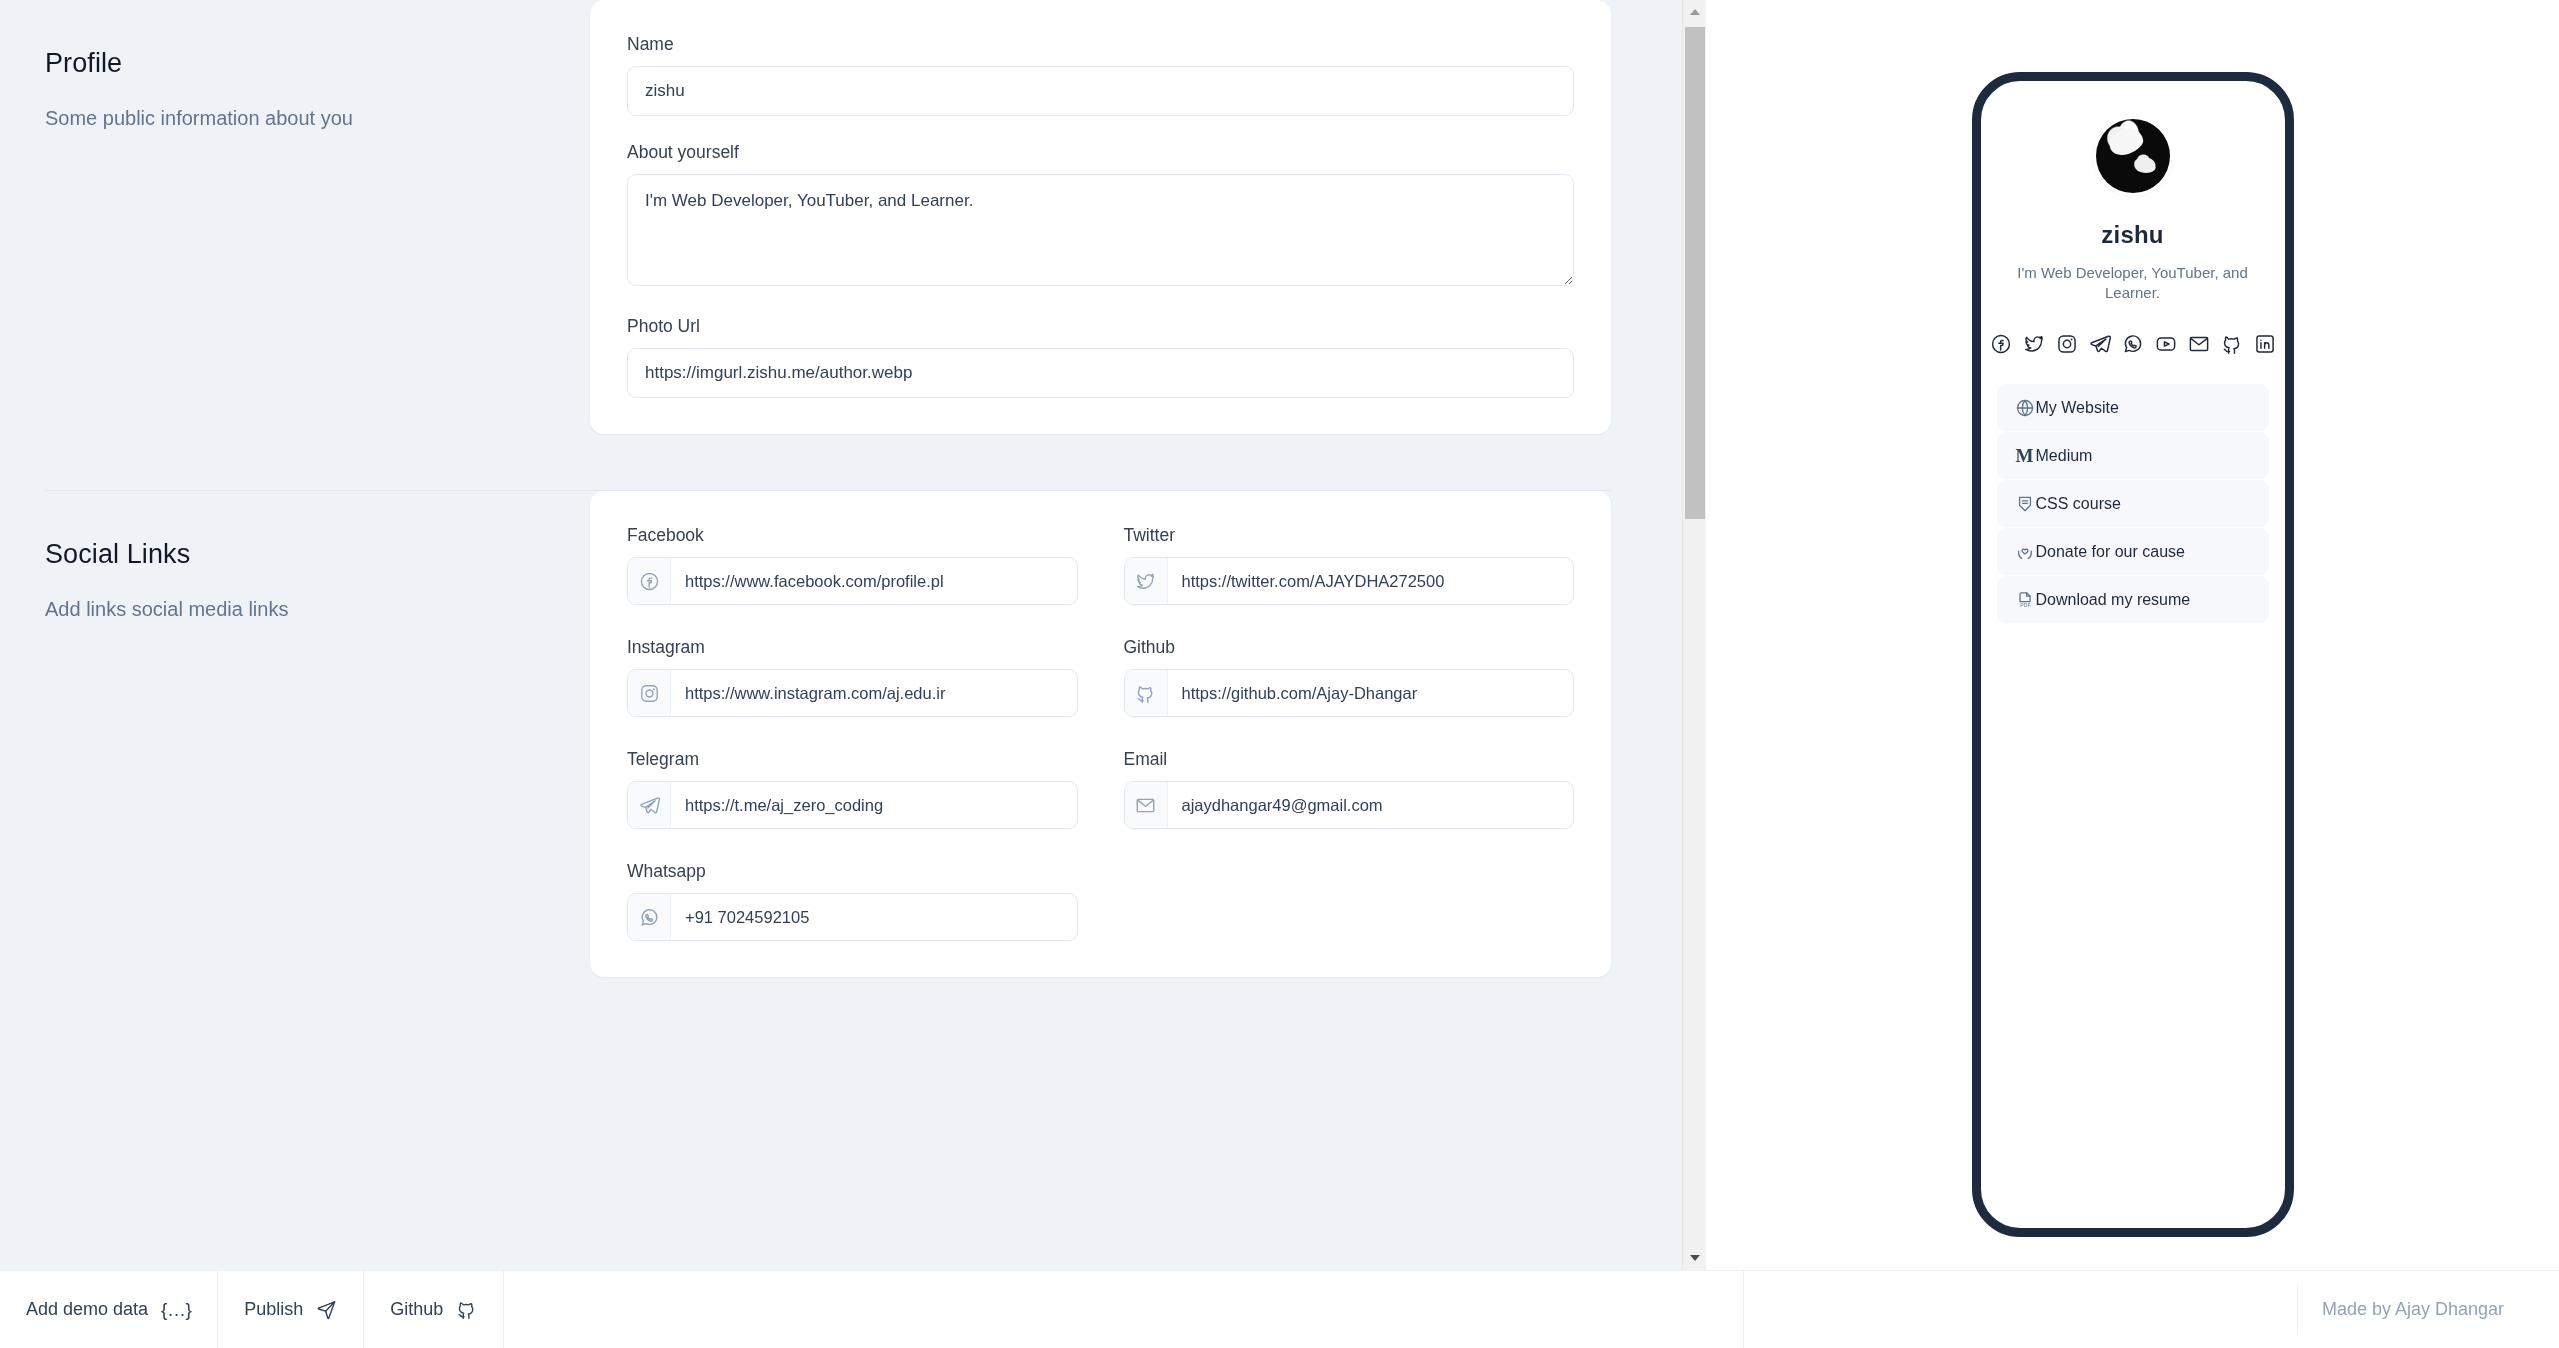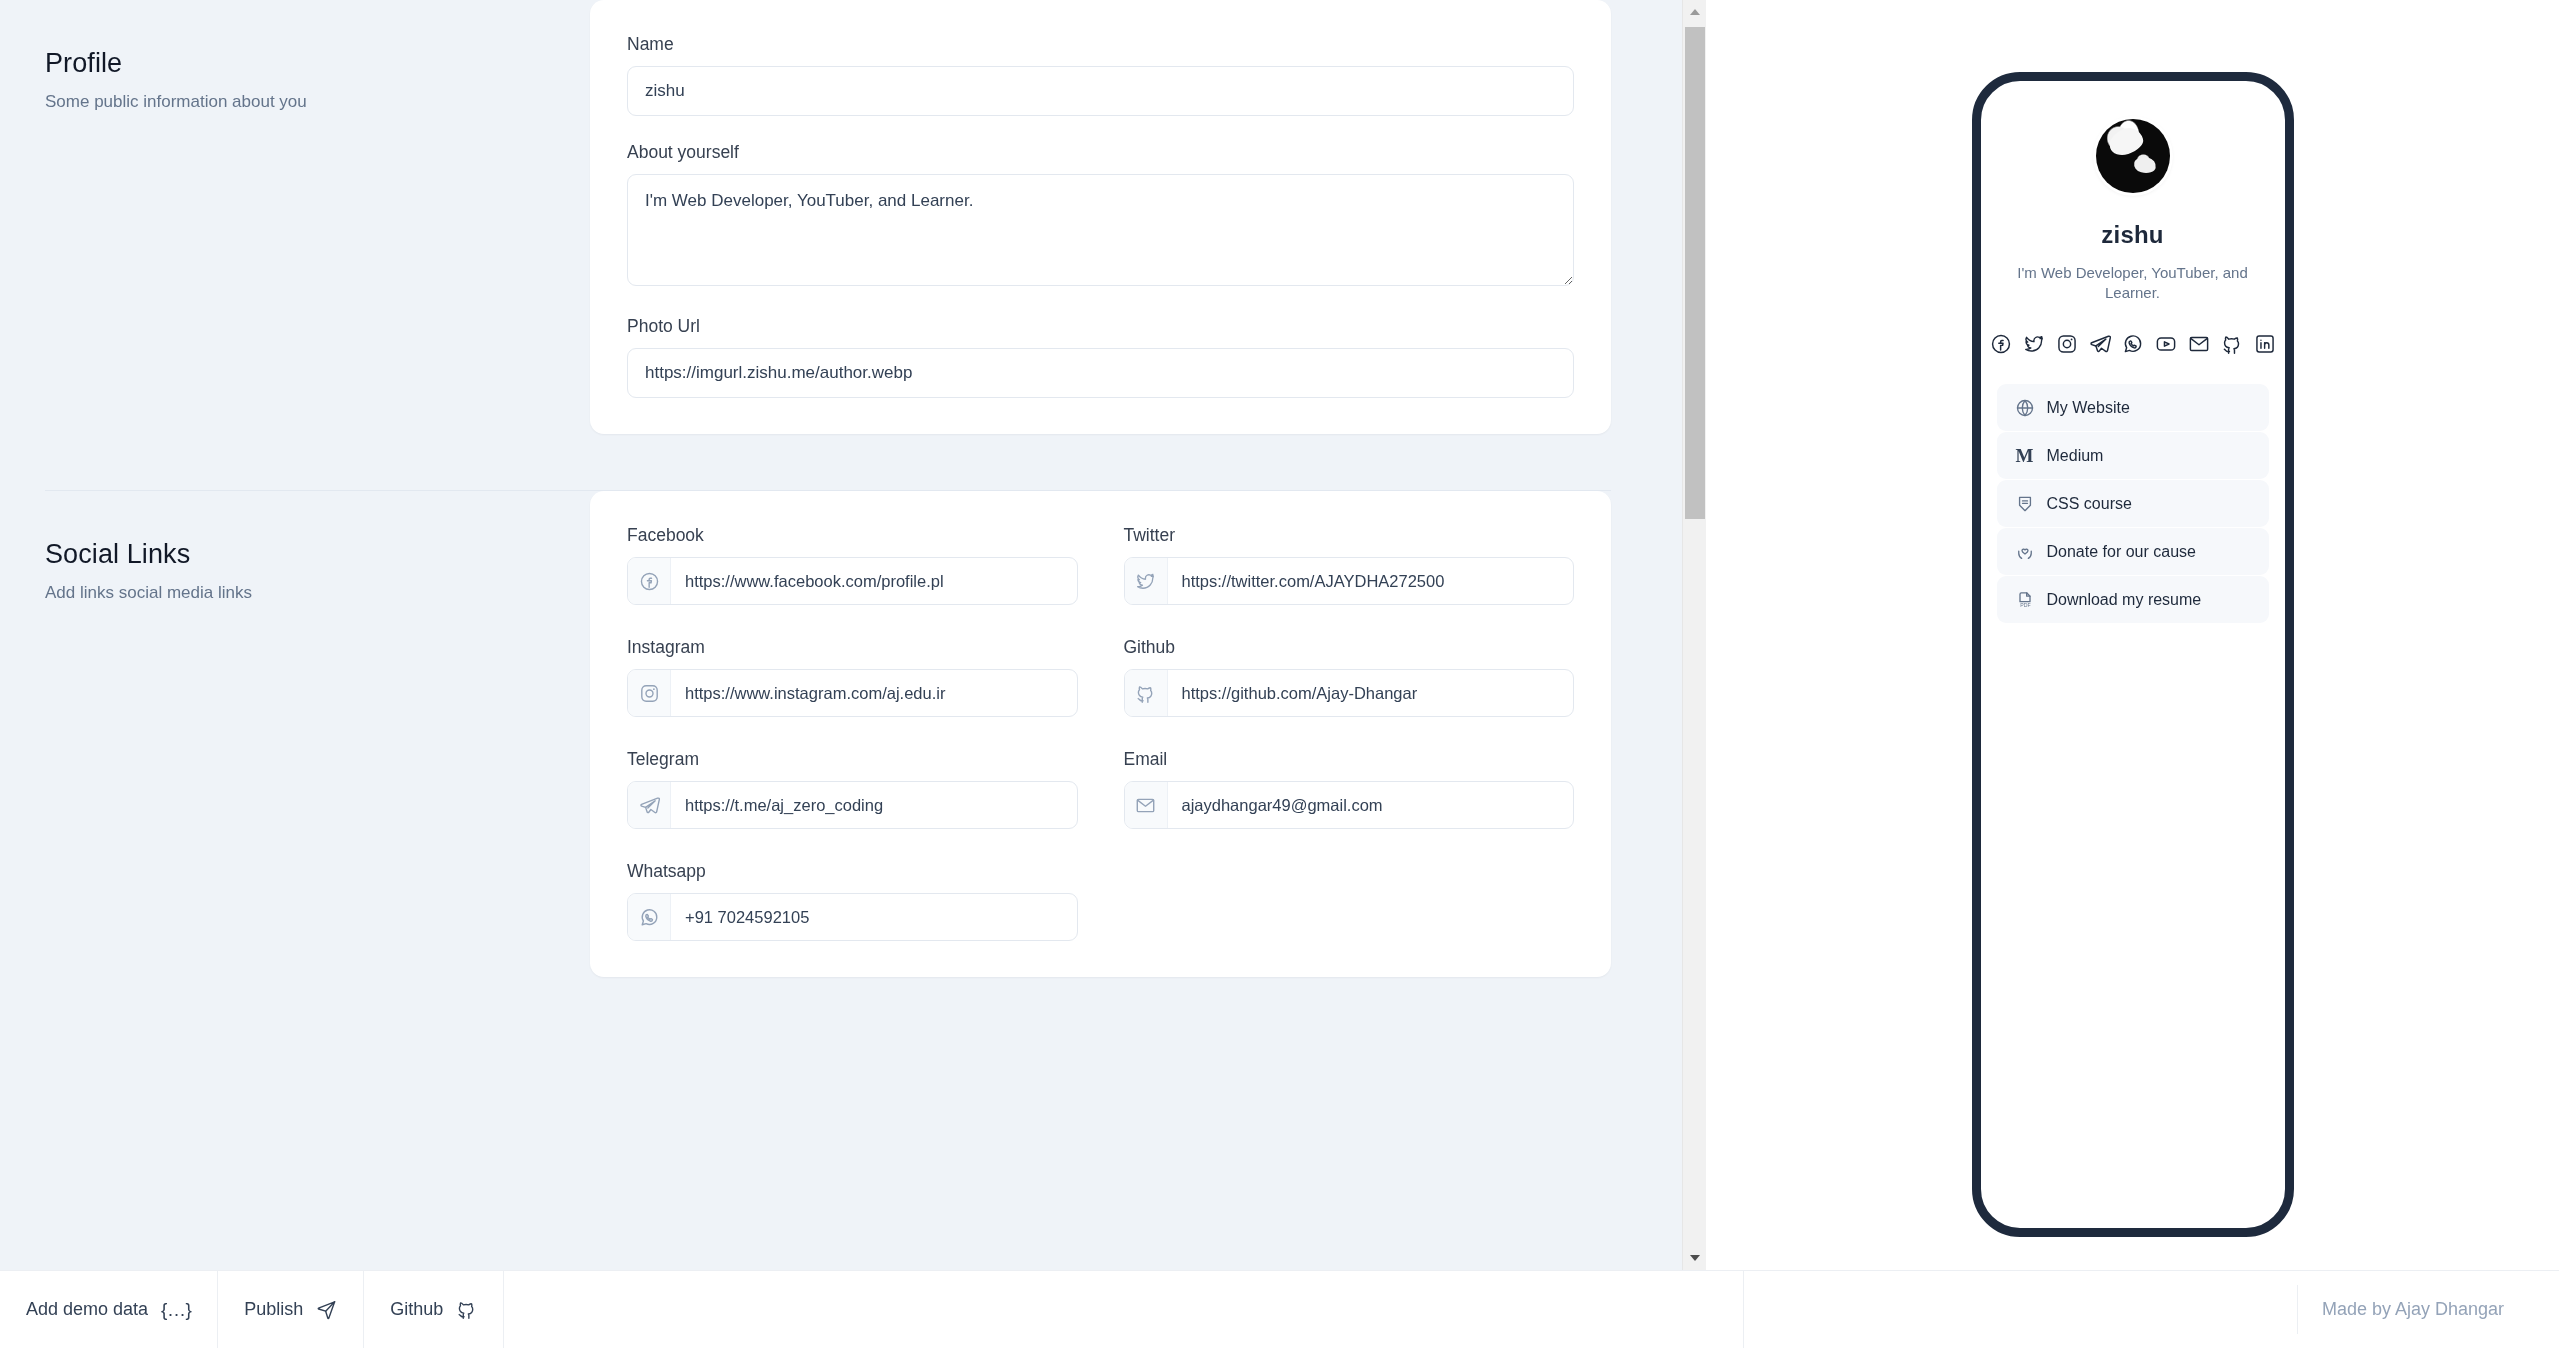--- a/index.html
+++ b/index.html
@@ -35,23 +35,23 @@
     padding-top:48px;
     flex:0 0 545px;
   }
   .section-title{
     font-size:27px;
     font-weight:400;
     color:#111827;
     letter-spacing:.1px;
   }
   .section-sub{
-    font-size:17px;
+    font-size:20px;
     color:#64748b;
-    margin-top:13px;
+    margin-top:28px;
   }
   .card{
     flex:1;
     margin-right:71px;
     background:#ffffff;
     border-radius:14px;
     padding:34px 37px 36px 37px;
     box-shadow:0 1px 2px rgba(16,24,40,.05);
   }
   .field{margin-bottom:26px;}
@@ -232,21 +232,21 @@
   .p-links{
     margin-top:29px;
     width:100%;
     display:flex;
     flex-direction:column;
     gap:1px;
   }
   .p-link{
     display:flex;
     align-items:center;
-    gap:12px;
+    gap:1px;
     height:47px;
     padding:0 18px;
     background:#f6f8fb;
     border-radius:9px;
     color:#1e293b;
     font-size:16px;
   }
   .p-link .lic{
     width:20px;height:20px;flex:0 0 20px;
     display:flex;align-items:center;justify-content:center;

